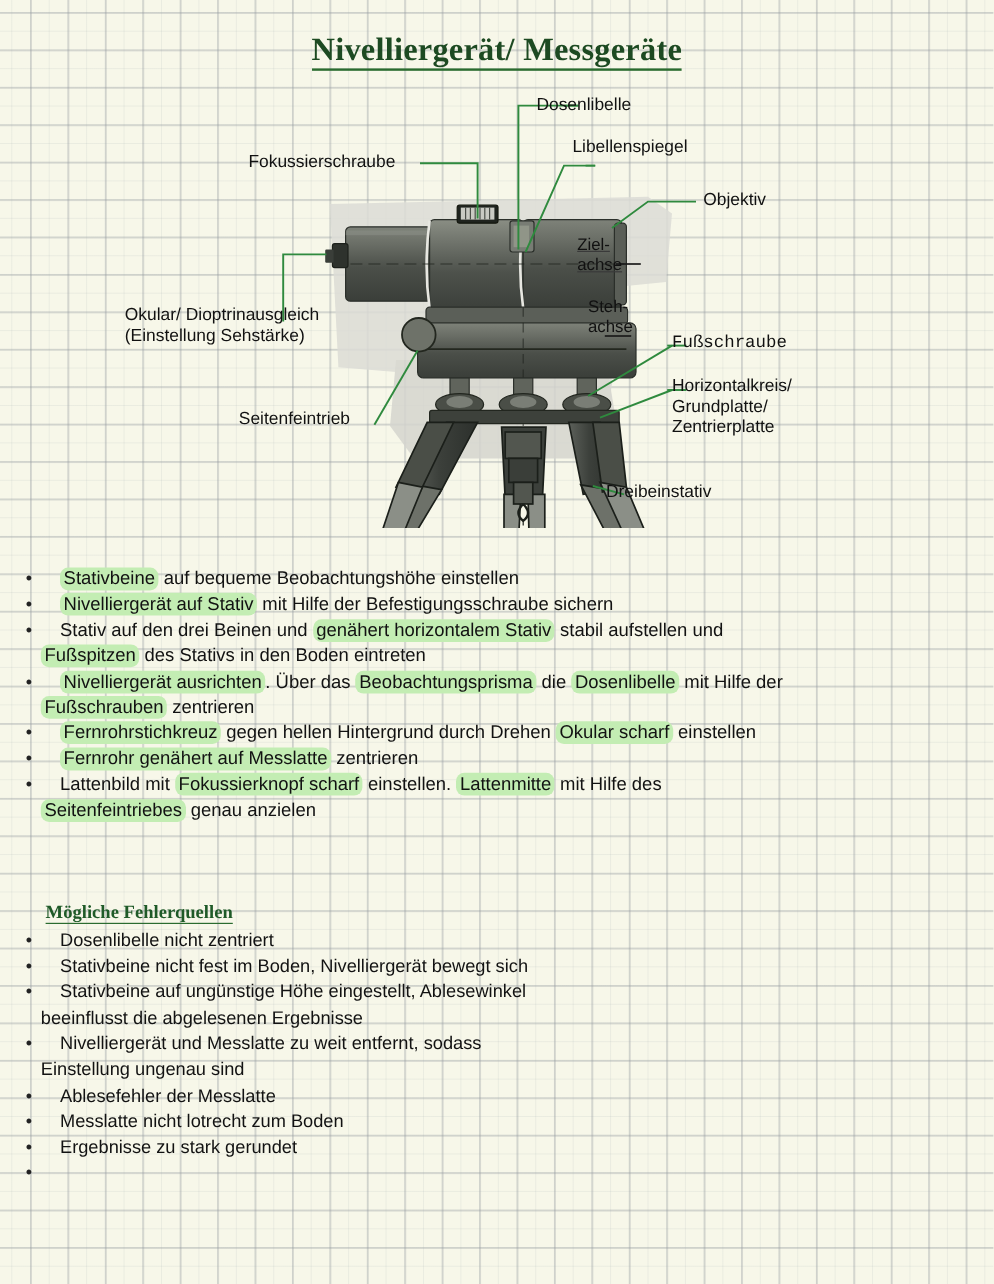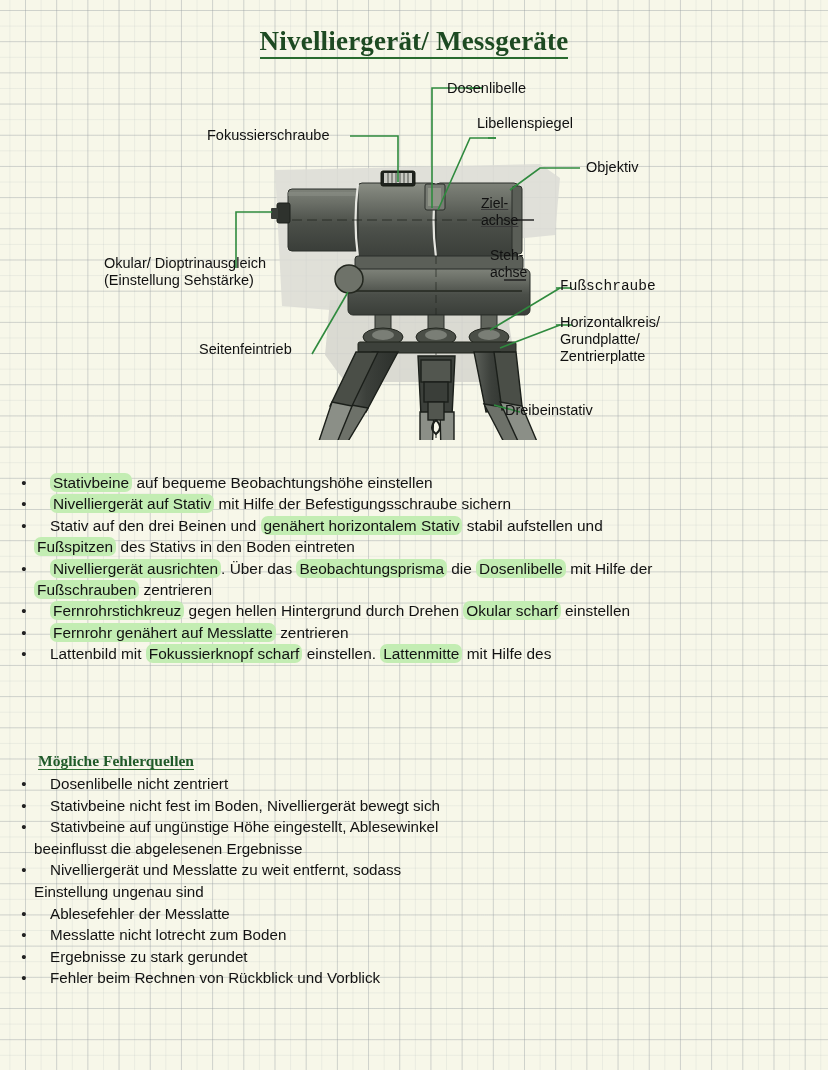--- a/index.html
+++ b/index.html
@@ -285,28 +285,29 @@
 <div class="list" id="list-steps">
     <div class="row"><span class="bullet">•</span><mark>Stativbeine</mark><span> auf bequeme Beobachtungshöhe einstellen</span></div>
     <div class="row"><span class="bullet">•</span><mark>Nivelliergerät auf Stativ</mark><span> mit Hilfe der Befestigungsschraube sichern</span></div>
     <div class="row"><span class="bullet">•</span><span>Stativ auf den drei Beinen und </span><mark>genähert horizontalem Stativ</mark><span> stabil aufstellen und</span></div>
     <div class="row cont"><mark>Fußspitzen</mark><span> des Stativs in den Boden eintreten</span></div>
     <div class="row"><span class="bullet">•</span><mark>Nivelliergerät ausrichten</mark><span>. Über das </span><mark>Beobachtungsprisma</mark><span> die </span><mark>Dosenlibelle</mark><span> mit Hilfe der</span></div>
     <div class="row cont"><mark>Fußschrauben</mark><span> zentrieren</span></div>
     <div class="row"><span class="bullet">•</span><mark>Fernrohrstichkreuz</mark><span> gegen hellen Hintergrund durch Drehen </span><mark>Okular scharf</mark><span> einstellen</span></div>
     <div class="row"><span class="bullet">•</span><mark>Fernrohr genähert auf Messlatte</mark><span> zentrieren</span></div>
     <div class="row"><span class="bullet">•</span><span>Lattenbild mit </span><mark>Fokussierknopf scharf</mark><span> einstellen. </span><mark>Lattenmitte</mark><span> mit Hilfe des</span></div>
+    <div class="row cont"><mark>Seitenfeintriebes</mark><span> genau anzielen</span></div>
   </div>
 
 <div class="subhead"><span class="u">Mögliche Fehlerquellen</span></div>
 
 <div class="list" id="list-errors">
     <div class="row"><span class="bullet">•</span><span>Dosenlibelle nicht zentriert</span></div>
     <div class="row"><span class="bullet">•</span><span>Stativbeine nicht fest im Boden, Nivelliergerät bewegt sich</span></div>
     <div class="row"><span class="bullet">•</span><span>Stativbeine auf ungünstige Höhe eingestellt, Ablesewinkel</span></div>
     <div class="row cont"><span>beeinflusst die abgelesenen Ergebnisse</span></div>
     <div class="row"><span class="bullet">•</span><span>Nivelliergerät und Messlatte zu weit entfernt, sodass</span></div>
     <div class="row cont"><span>Einstellung ungenau sind</span></div>
     <div class="row"><span class="bullet">•</span><span>Ablesefehler der Messlatte</span></div>
     <div class="row"><span class="bullet">•</span><span>Messlatte nicht lotrecht zum Boden</span></div>
     <div class="row"><span class="bullet">•</span><span>Ergebnisse zu stark gerundet</span></div>
-    <div class="row"><span class="bullet">•</span><span>Fehler beim Rechnen von Rückblick und Vorblick</span></div>
+    <div class="row"><span class="bullet">•</span></div>
   </div>
 
 </body></html>

